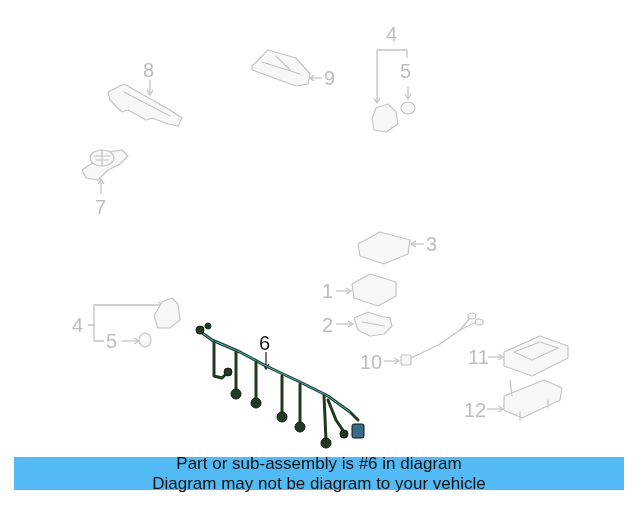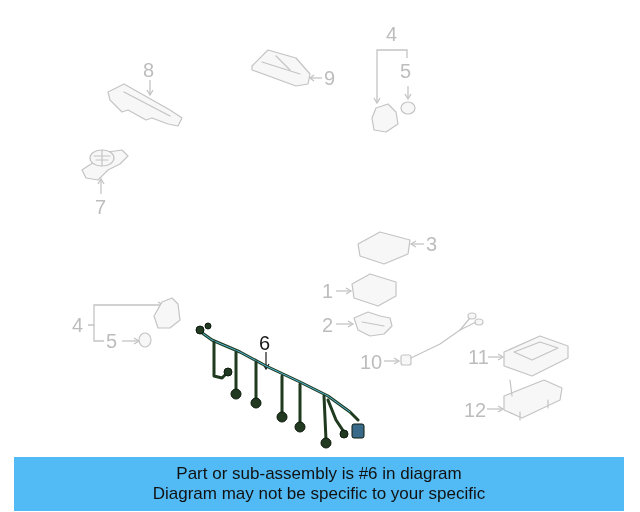--- a/index.html
+++ b/index.html
@@ -6,21 +6,21 @@
   body { width:640px; height:512px; position:relative; overflow:hidden; font-family:"Liberation Sans", sans-serif; }
   svg.diagram { position:absolute; left:0; top:0; width:640px; height:512px; }
   .lbl { font-family:"Liberation Sans", sans-serif; font-size:20px; fill:#bdbdbd; }
   .lbl-active { font-family:"Liberation Sans", sans-serif; font-size:20px; fill:#1a1a1a; }
   .ghost { fill:none; stroke:#c4c4c4; stroke-width:1.2; stroke-linejoin:round; stroke-linecap:round; }
   .ghost-fill { fill:#f7f7f7; stroke:#c4c4c4; stroke-width:1.2; stroke-linejoin:round; }
   .lead { stroke:#c4c4c4; stroke-width:1.3; fill:none; }
   .harness { fill:none; stroke:#1f3a1f; stroke-width:3; stroke-linecap:round; stroke-linejoin:round; }
   .harness-hl { fill:none; stroke:#4fb8d8; stroke-width:1; stroke-linecap:round; }
   .plug { fill:#223a22; stroke:#0d1a0d; stroke-width:1; }
-  .banner { position:absolute; left:14px; top:457px; width:610px; height:54px; background:#52bbf5;
+  .banner { position:absolute; left:14px; top:457px; width:610px; height:33px; background:#52bbf5;
             display:flex; flex-direction:column; align-items:center; justify-content:center; }
   .banner span { font-family:"Liberation Sans", sans-serif; font-size:17px; line-height:20px; color:#111; }
 </style>
 </head>
 <body>
 
 <svg class="diagram" viewBox="0 0 640 512" xmlns="http://www.w3.org/2000/svg">
 
   <g>
     <path class="ghost-fill" d="M108,92 L124,84 L170,110 L182,118 L178,126 L168,124 L152,118 L146,120 L128,110 L122,112 L110,100 Z"></path>
@@ -144,14 +144,14 @@
     <circle class="plug" cx="282" cy="417" r="5"></circle>
     <circle class="plug" cx="300" cy="427" r="5"></circle>
     <circle class="plug" cx="326" cy="443" r="5"></circle>
     <circle class="plug" cx="344" cy="434" r="4"></circle>
     <rect x="352" y="424" width="12" height="14" rx="2" fill="#3a6a8a" stroke="#0d1a0d" stroke-width="1"></rect>
   </g>
 </svg>
 
 <div class="banner">
   <span>Part or sub-assembly is #6 in diagram</span>
-  <span>Diagram may not be specific to your specific</span>
+  <span>Diagram may not be diagram to your vehicle</span>
 </div>
 
 </body></html>

